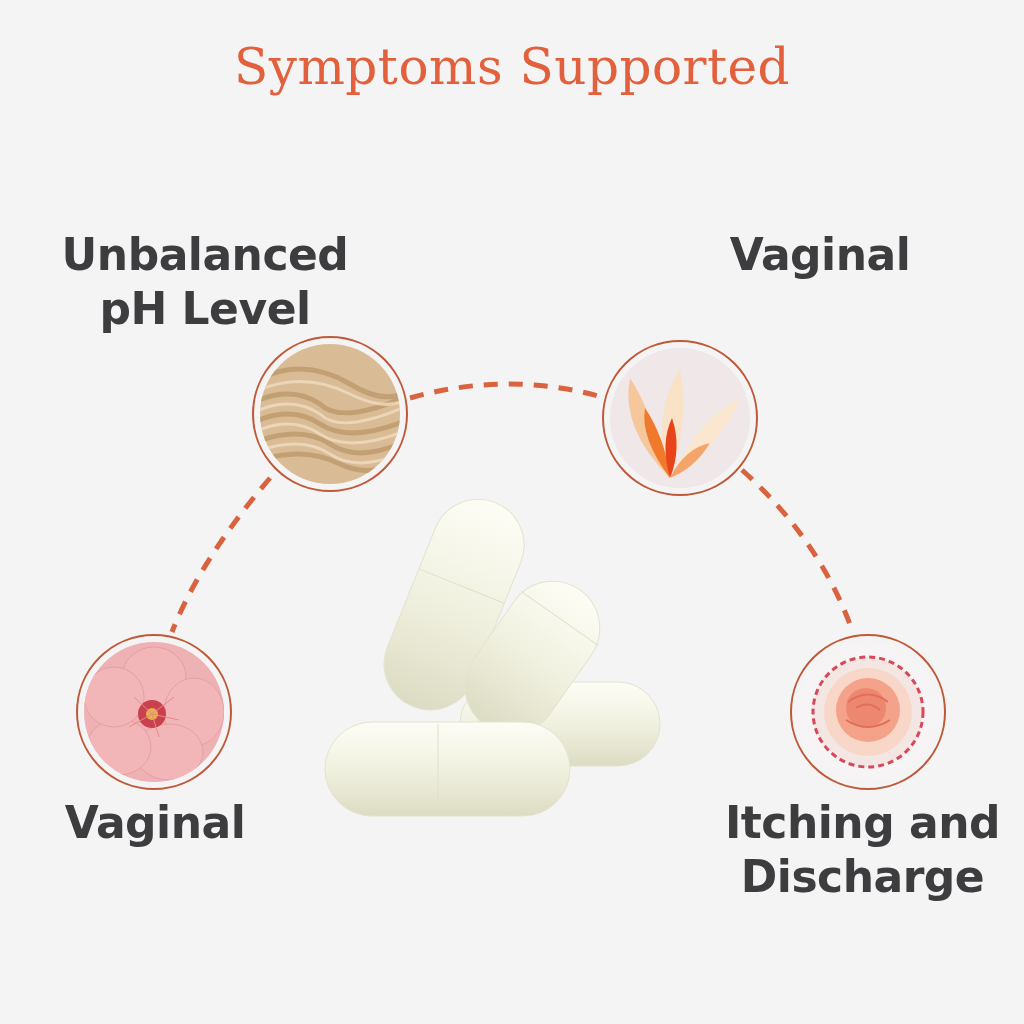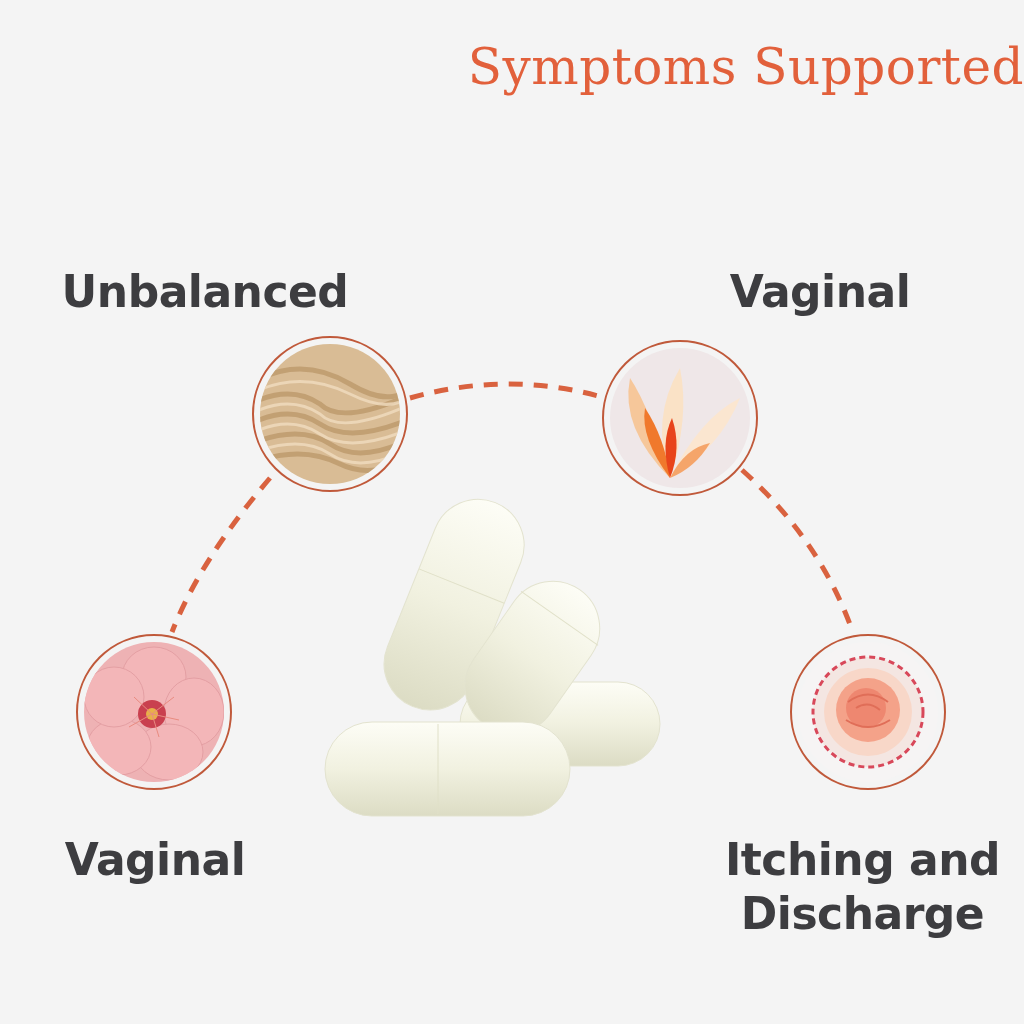--- a/index.html
+++ b/index.html
@@ -1,36 +1,37 @@
 <!DOCTYPE html>
 <html><head>
 <meta charset="utf-8">
 <style>
   html, body { margin:0; padding:0; }
   body { width:1024px; height:1024px; background:#f4f4f4; position:relative; overflow:hidden; font-family:"DejaVu Sans", sans-serif; }
-  .title { position:absolute; top:38px; left:0; width:1024px; text-align:right; font-family:"DejaVu Serif", serif; font-size:50px; color:#e2603b; letter-spacing:0.5px; }
-  .label { position:absolute; font-family:"DejaVu Sans", sans-serif; font-weight:bold; font-size:44px; line-height:54px; color:#3d3d40; text-align:center; letter-spacing:-0.5px;margin-top:37px; }
+  .title { position:absolute; top:38px; left:0; width:1024px; text-align:center; font-family:"DejaVu Serif", serif; font-size:50px; color:#e2603b; letter-spacing:0.5px; }
+  .label { position:absolute; font-family:"DejaVu Sans", sans-serif; font-weight:bold; font-size:44px; line-height:54px; color:#3d3d40; text-align:center; letter-spacing:-0.5px; }
   .circle { position:absolute; border-radius:50%; border:2px solid #c0593a; box-sizing:border-box; padding:6px; }
   .circle .inner { width:100%; height:100%; border-radius:50%; overflow:hidden; }
   svg.arc { position:absolute; left:0; top:0; }
   .pills { position:absolute; left:320px; top:490px; width:350px; height:360px; }
 </style>
 </head>
 <body>
 
 <div class="title">Symptoms Supported</div>
 
 <svg class="arc" width="1024" height="1024">
   <path d="M 410 398 Q 510 370 605 398" fill="none" stroke="#d9623f" stroke-width="5" stroke-dasharray="14 11"></path>
   <path d="M 270 478 Q 200 560 172 632" fill="none" stroke="#d9623f" stroke-width="5" stroke-dasharray="14 11"></path>
   <path d="M 742 470 Q 820 540 852 630" fill="none" stroke="#d9623f" stroke-width="5" stroke-dasharray="14 11"></path>
 </svg>
 
 <div class="label" style="left:40px; top:228px; width:330px;">
   <div>Unbalanced</div>
+  <div>pH Level</div>
 </div>
 
 <div class="label" style="left:680px; top:228px; width:280px;">
   <div>Vaginal</div>
 </div>
 
 <div class="label" style="left:40px; top:796px; width:230px;">
   <div>Vaginal</div>
 </div>
 

